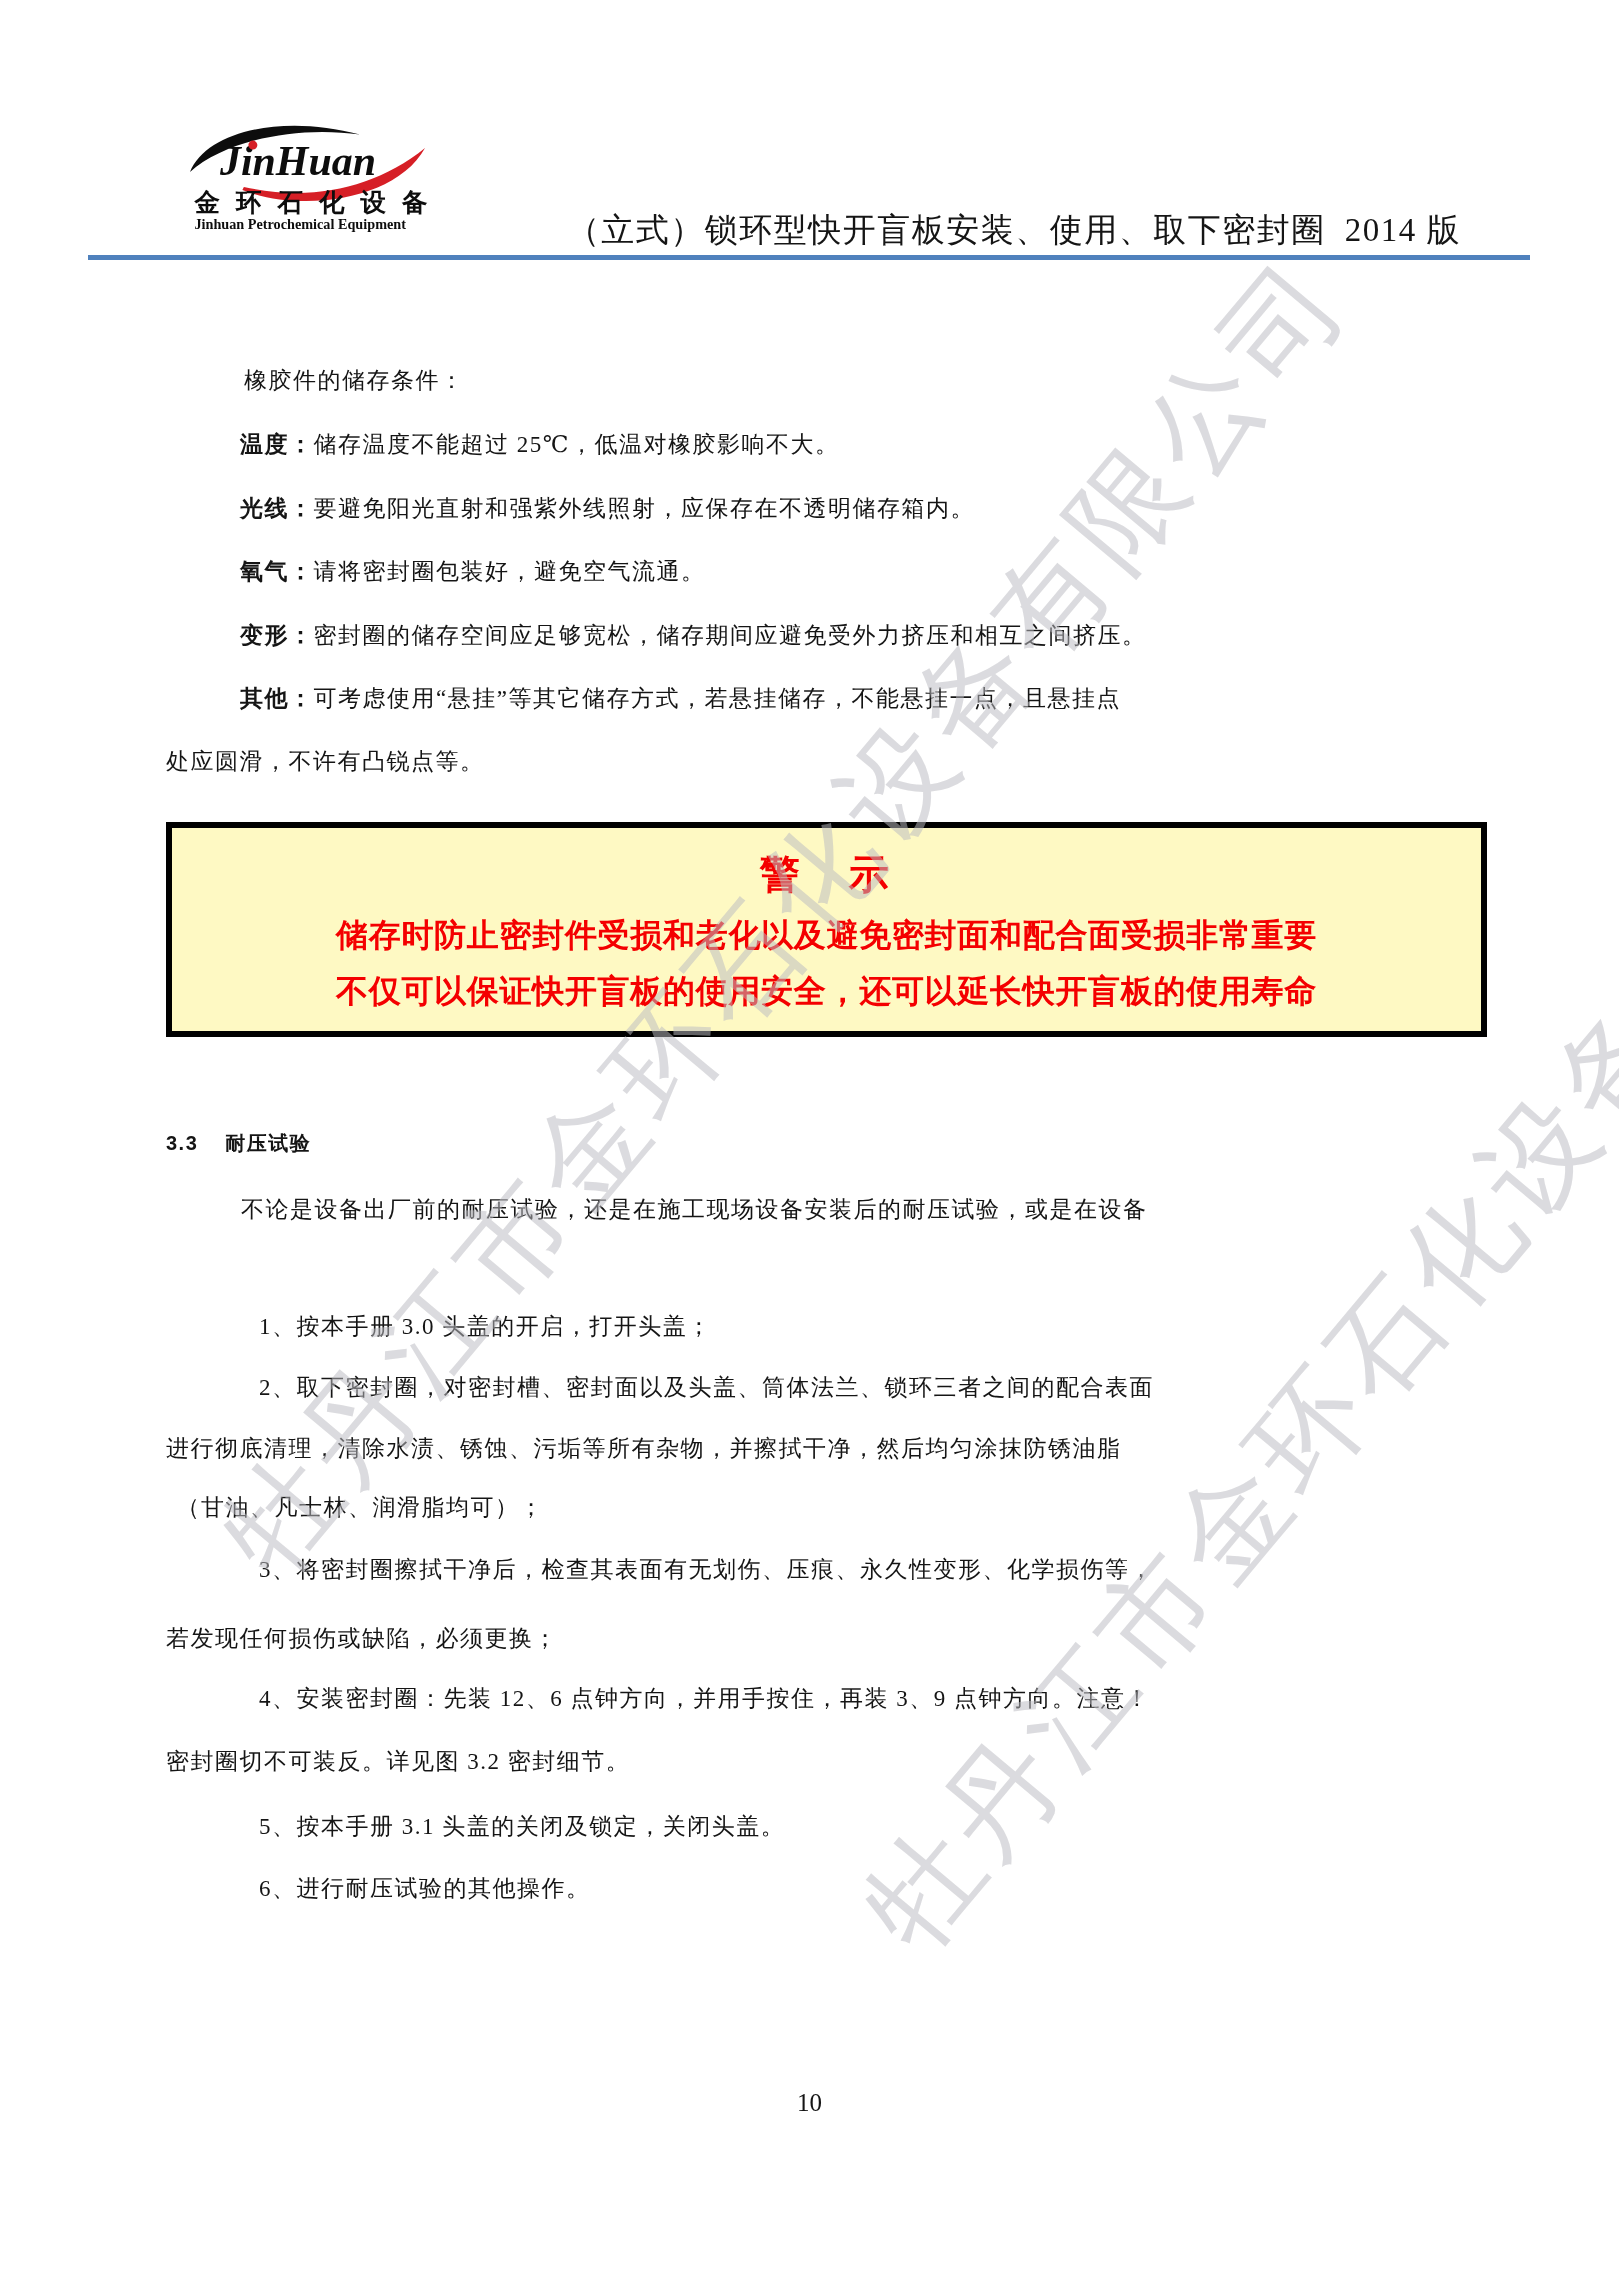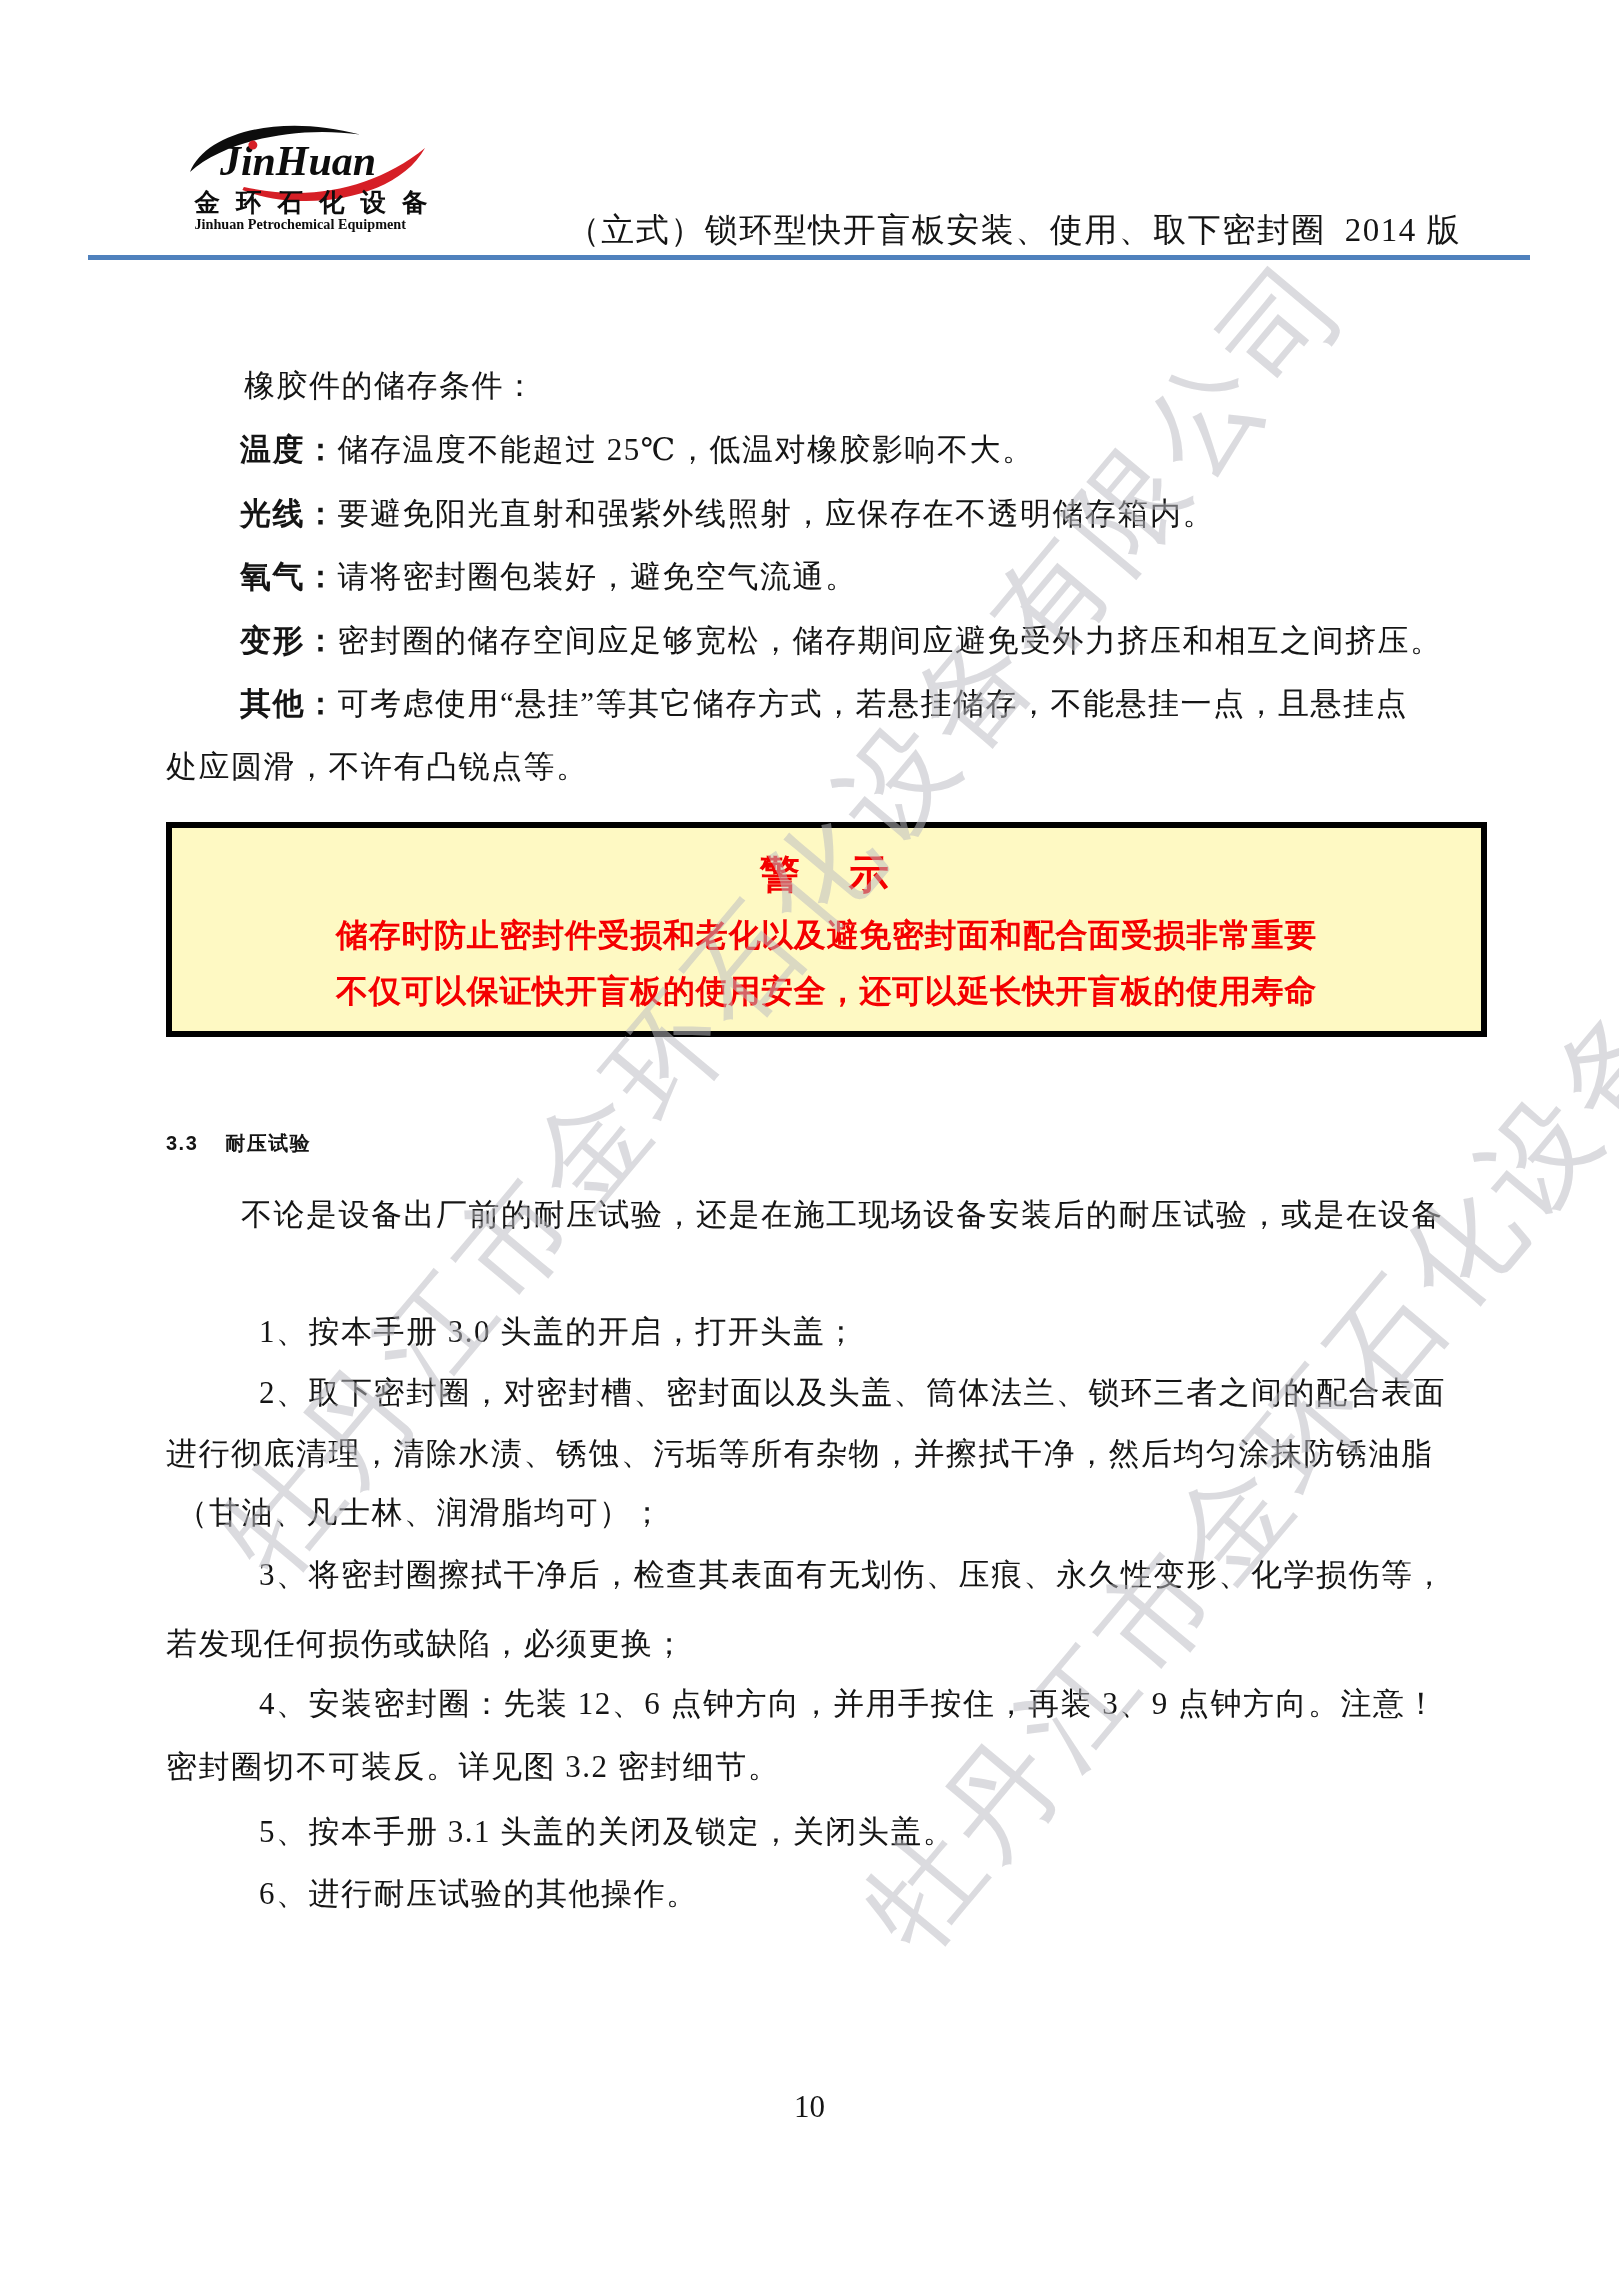--- a/index.html
+++ b/index.html
@@ -33,21 +33,21 @@
     font-size:33px;letter-spacing:1.5px;white-space:nowrap;
   }
   .doc-head .edition{margin-left:19px;}
   .head-rule{
     position:absolute;left:88px;top:255px;width:1442px;height:4.5px;
     background:#4f81bd;z-index:2;
   }
   
   .tline{
     position:absolute;left:166px;width:1321px;
-    font-size:31px;letter-spacing:1.5px;line-height:1.15;
+    font-size:23px;letter-spacing:1.5px;line-height:1.15;
     white-space:nowrap;z-index:3;
   }
   .tline b{font-weight:700;}
   .ind-intro{padding-left:78px;}
   .ind-label{padding-left:74px;}
   .ind-para{padding-left:75px;}
   .ind-step{padding-left:93px;}
   .ind-paren{padding-left:10.5px;}
   
   .warnbox{
@@ -68,21 +68,21 @@
   
   .sec-head{
     position:absolute;left:166px;top:1130px;z-index:3;
     font-size:20px;font-weight:700;letter-spacing:1.5px;
     font-family:"Liberation Sans","DejaVu Sans",sans-serif;
   }
   .sec-head .sec-num{margin-right:27px;font-family:"Liberation Sans",sans-serif;}
   
   .page-num{
     position:absolute;left:0;top:2089px;width:100%;
-    text-align:center;font-size:31px;z-index:3;
+    text-align:center;font-size:25px;z-index:3;
   }
   
   .logo text{fill:#0d0d0d;}
 </style>
 </head>
 <body>
 
 <div class="page">
 
   <div class="wm wm1">牡丹江市金环石化设备有限公司</div>

